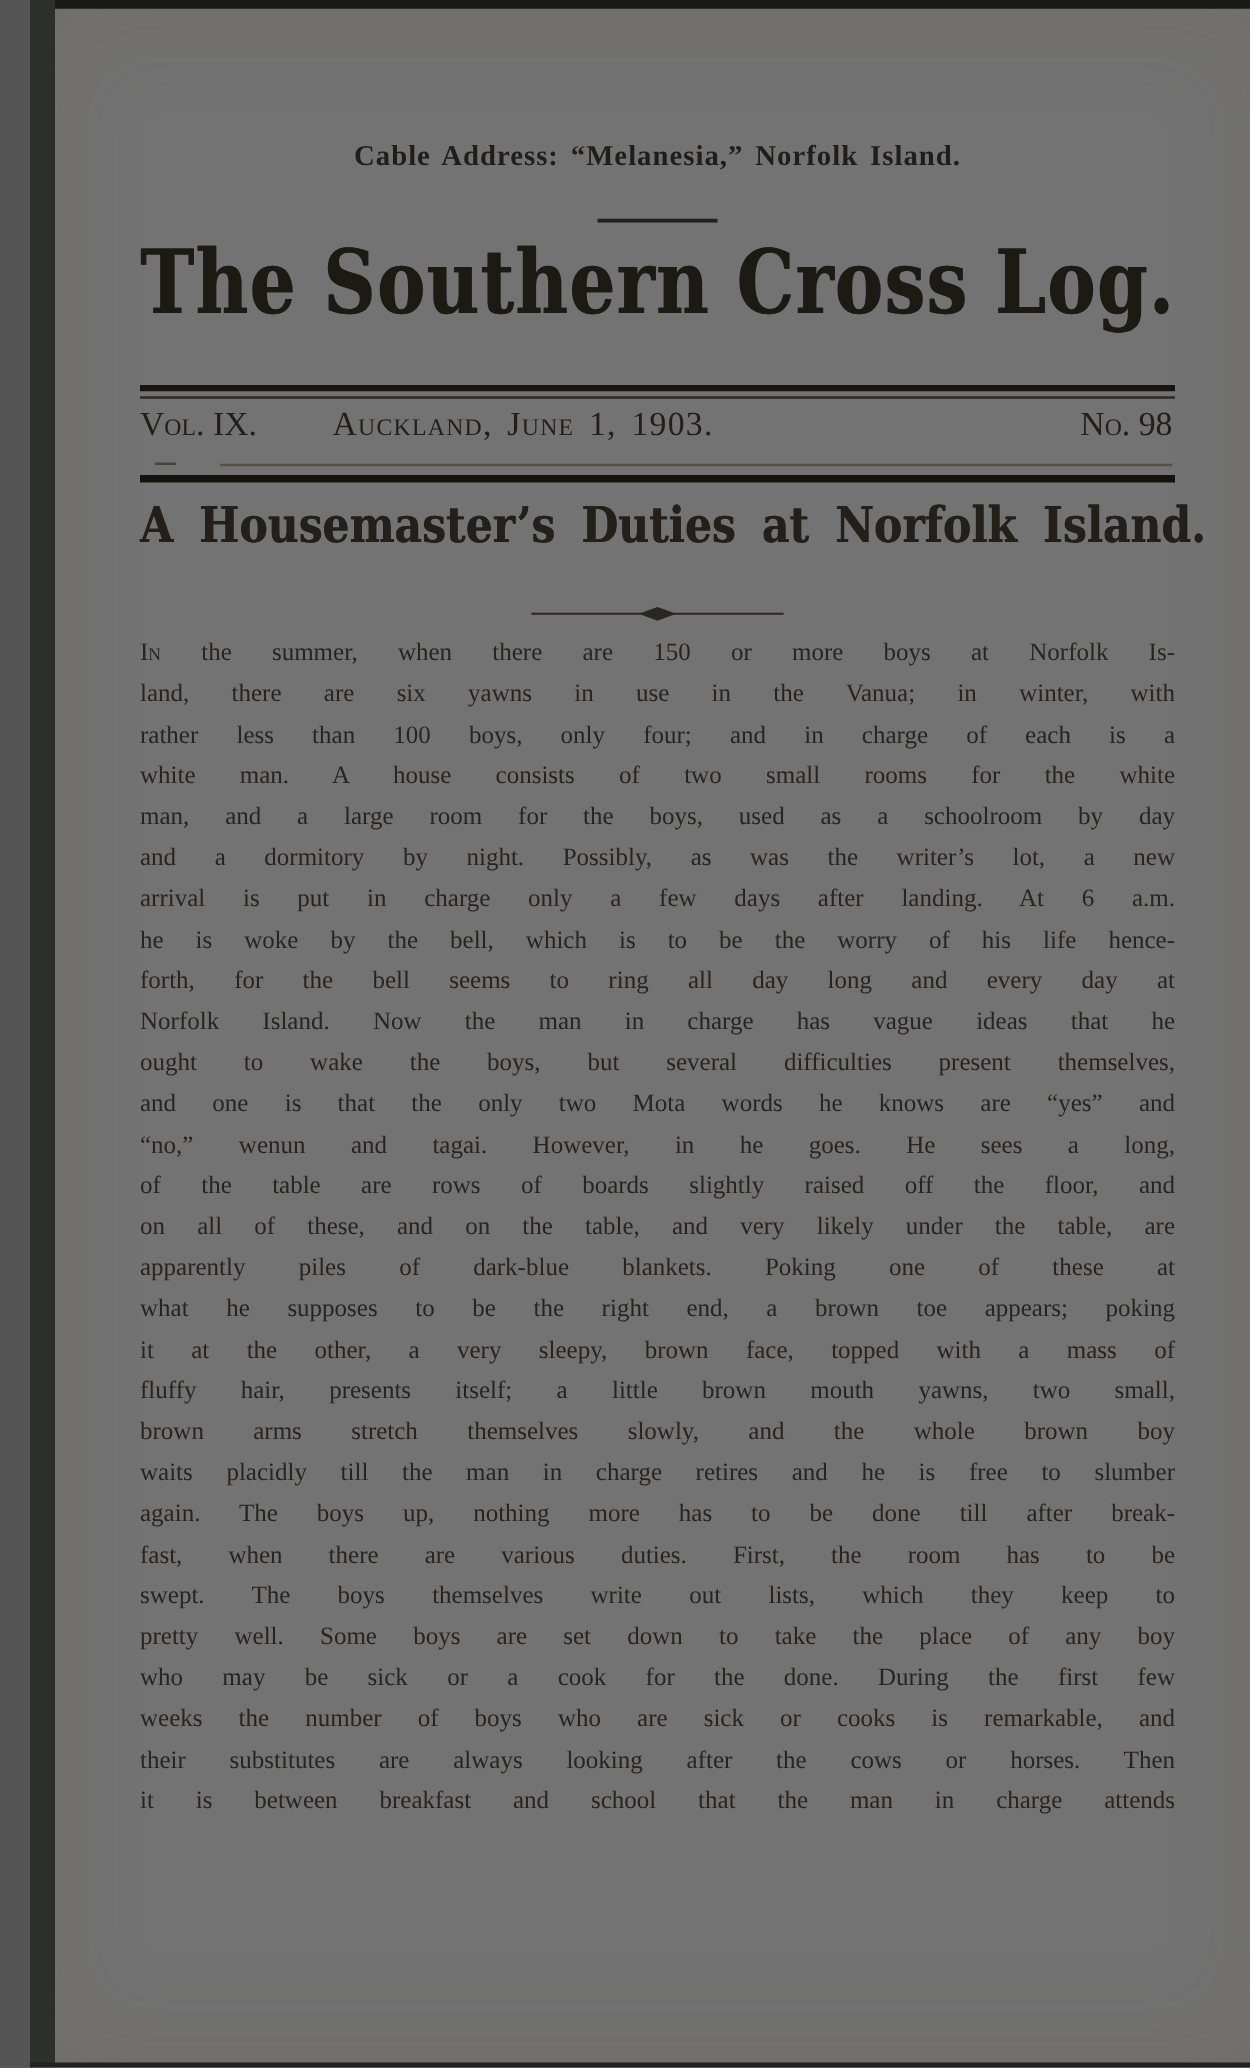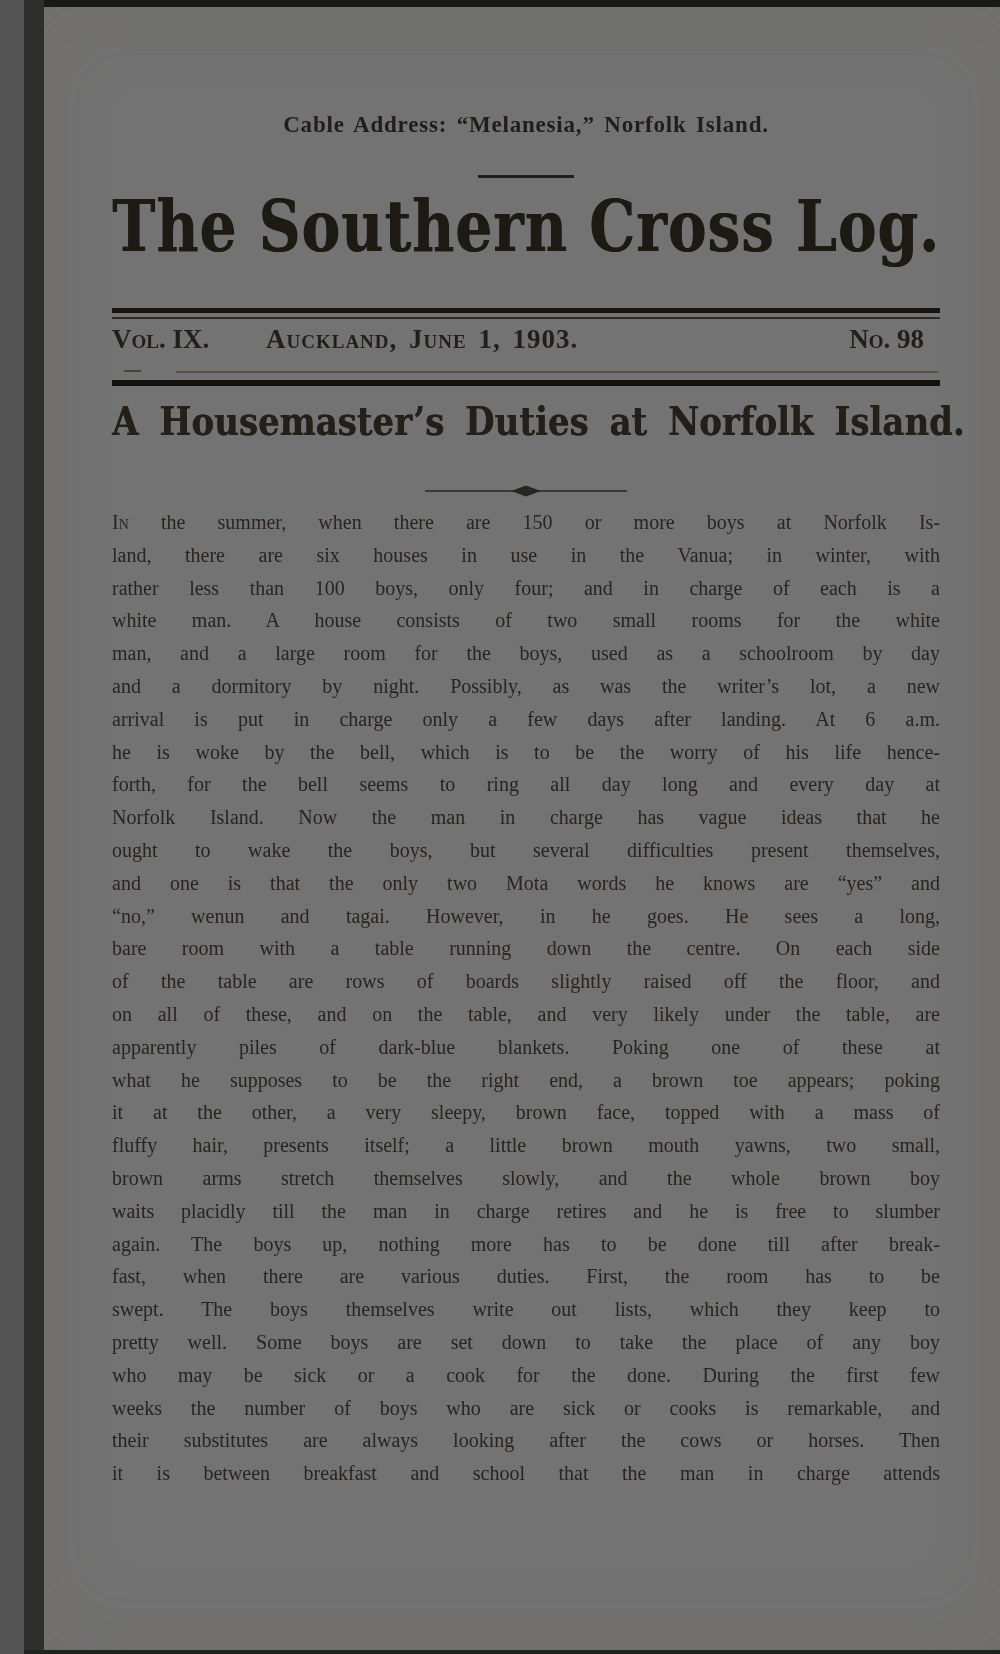--- a/index.html
+++ b/index.html
@@ -42,26 +42,26 @@
     font-size: 58px; letter-spacing: 1px; color: #1d1913;
     transform: scaleY(1.22); transform-origin: 50% 75%;
     text-shadow: 0.6px 0 0 currentColor;
   }
 
   .rule-heavy-top    { position: absolute; top: 308px; width: 100%; height: 5px; background: #17150f; }
   .rule-light        { position: absolute; top: 317px; width: 100%; height: 2px; background: #2f2b23; }
 
   .vol-row {
     position: absolute; top: 324px; width: 100%;
-    font-size: 27px; color: #221e18; height: 36px; font-weight: bold;
+    font-size: 27px; color: #221e18; height: 36px;
   }
   .vol-row .sc { font-variant: small-caps; }
   .vol-label   { position: absolute; left: 0; }
   .issue-date  { position: absolute; left: 154px; letter-spacing: 1px; word-spacing: 4px; }
-  .issue-no    { position: absolute; right: 16px; }
+  .issue-no    { position: absolute; right: 2px; }
 
   .vol-dash   { position: absolute; top: 370px; left: 12px; width: 17px; height: 2px; background: #4a443a; }
   .thin-rule  { position: absolute; top: 371px; left: 64px; right: 2px; height: 2px; background: #575043; }
   .rule-heavy-bottom { position: absolute; top: 380px; width: 100%; height: 6px; background: #14120d; }
 
   .article-title {
     position: absolute; top: 402px; width: 100%; margin: 0;
     text-align: center; white-space: nowrap;
     font-family: "DejaVu Serif", serif; font-weight: bold;
     font-size: 34px; word-spacing: 9px; color: #241f19;
@@ -117,33 +117,32 @@
 
     <div class="divider">
       <svg width="202" height="14" viewBox="0 0 202 14">
         <line x1="0" y1="7" x2="202" y2="7" stroke="#2a2622" stroke-width="1.7"></line>
         <polygon points="86,7 101,1.5 116,7 101,12.5" fill="#2a2622"></polygon>
       </svg>
     </div>
 
     <div class="article-body">
         <div class="line"><span class="lead-sc">In</span> the summer, when there are 150 or more boys at Norfolk Is-</div>
-        <div class="line">land, there are six houses in use in the Vanua; in winter, with</div>
+        <div class="line">land, there are six yawns in use in the Vanua; in winter, with</div>
         <div class="line">rather less than 100 boys, only four; and in charge of each is a</div>
         <div class="line">white man.  A house consists of two small rooms for the white</div>
         <div class="line">man, and a large room for the boys, used as a schoolroom by day</div>
         <div class="line">and a dormitory by night.  Possibly, as was the writer’s lot, a new</div>
         <div class="line">arrival is put in charge only a few days after landing.  At 6 a.m.</div>
         <div class="line">he is woke by the bell, which is to be the worry of his life hence-</div>
         <div class="line">forth, for the bell seems to ring all day long and every day at</div>
         <div class="line">Norfolk Island.  Now the man in charge has vague ideas that he</div>
         <div class="line">ought to wake the boys, but several difficulties present themselves,</div>
         <div class="line">and one is that the only two Mota words he knows are “yes” and</div>
         <div class="line">“no,” wenun and tagai.  However, in he goes.  He sees a long,</div>
-        <div class="line">bare room with a table running down the centre.  On each side</div>
         <div class="line">of the table are rows of boards slightly raised off the floor, and</div>
         <div class="line">on all of these, and on the table, and very likely under the table, are</div>
         <div class="line">apparently piles of dark-blue blankets.  Poking one of these at</div>
         <div class="line">what he supposes to be the right end, a brown toe appears; poking</div>
         <div class="line">it at the other, a very sleepy, brown face, topped with a mass of</div>
         <div class="line">fluffy hair, presents itself; a little brown mouth yawns, two small,</div>
         <div class="line">brown arms stretch themselves slowly, and the whole brown boy</div>
         <div class="line">waits placidly till the man in charge retires and he is free to slumber</div>
         <div class="line">again.  The boys up, nothing more has to be done till after break-</div>
         <div class="line">fast, when there are various duties.  First, the room has to be</div>

